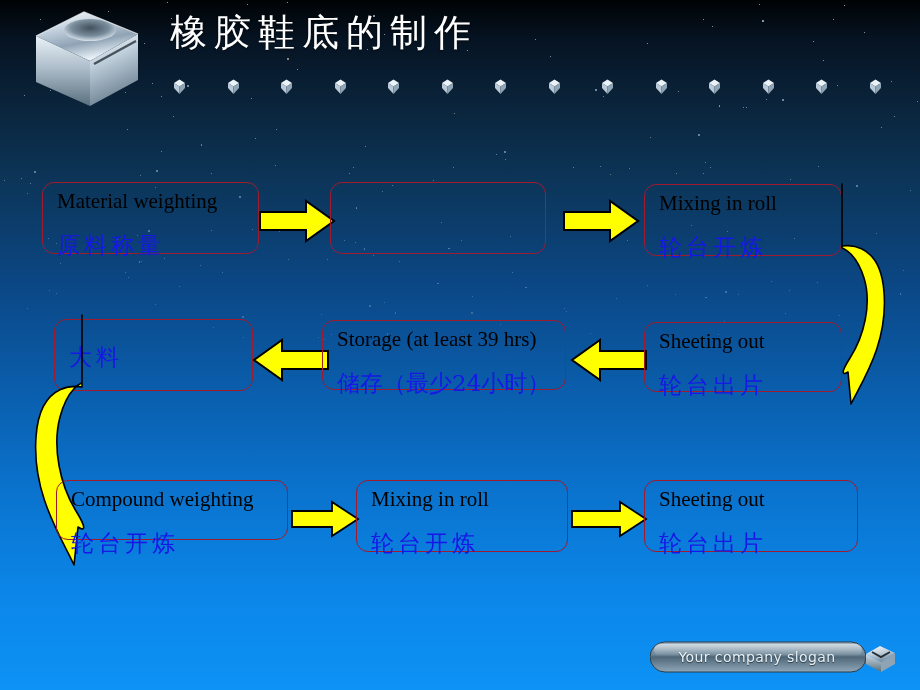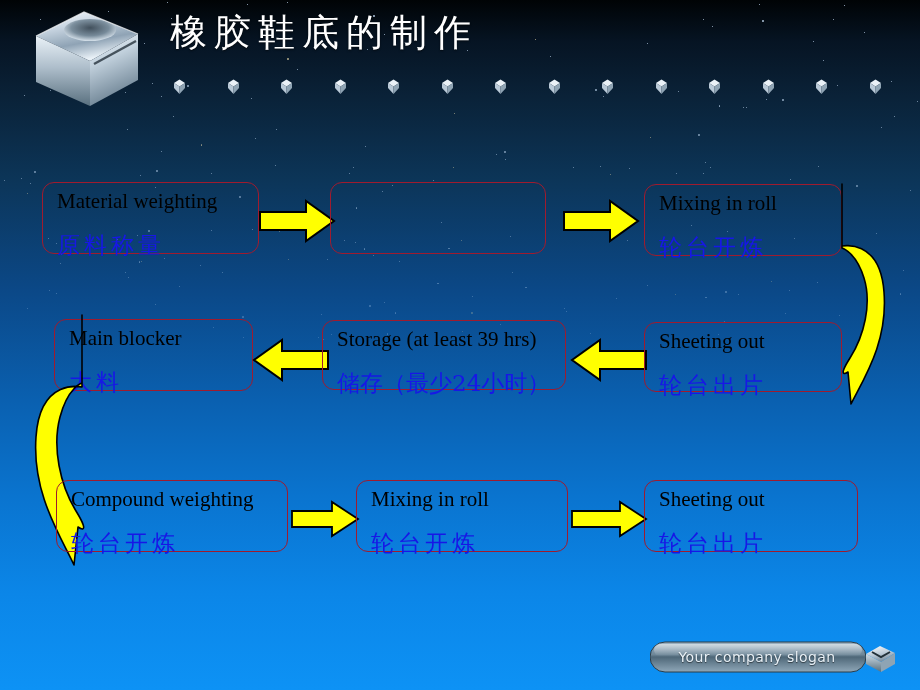--- a/index.html
+++ b/index.html
@@ -403,21 +403,20 @@
 
   <div class="curve" style="left:818px; top:182px;">
     <svg width="100" height="228" viewBox="0 0 100 228">
       <path d="M24,2 L24,64 C24,64 62,56 66,110 C70,160 46,196 33,222
                L30,190 C30,190 18,198 32,176 C46,154 54,122 46,96
                C38,70 24,66 24,66 Z" fill="#ffff00" stroke="#000000" stroke-width="1.6" stroke-linejoin="round"></path>
     </svg>
   </div>
 
   <div class="pbox" style="left:54px; top:319px; width:199px; height:72px;">
-    <span class="en">Main blocker</span>
     <span class="cn">大料</span>
   </div>
 
   <div class="arrow" style="left:252px; top:337px;">
     <svg width="78" height="46" viewBox="0 0 78 46">
       <polygon points="76,14 30,14 30,3 2,23 30,43 30,32 76,32" fill="#ffff00" stroke="#000000" stroke-width="2"></polygon>
     </svg>
   </div>
 
   <div class="pbox" style="left:322px; top:320px; width:244px; height:70px;">
@@ -437,21 +436,21 @@
   </div>
 
   <div class="curve" style="left:22px; top:313px;">
     <svg width="92" height="258" viewBox="0 0 92 258">
       <path d="M60,2 L60,74 C60,74 18,64 14,124 C10,180 38,222 52,252
                L56,214 C56,214 70,224 54,198 C38,172 30,134 38,104
                C46,74 60,70 60,70 Z" fill="#ffff00" stroke="#000000" stroke-width="1.6" stroke-linejoin="round"></path>
     </svg>
   </div>
 
-  <div class="pbox" style="left:56px; top:480px; width:232px; height:72px;">
+  <div class="pbox" style="left:56px; top:480px; width:232px; height:60px;">
     <span class="en">Compound weighting</span>
     <span class="cn">轮台开炼</span>
   </div>
 
   <div class="arrow" style="left:290px; top:500px;">
     <svg width="70" height="38" viewBox="0 0 70 38">
       <polygon points="2,11 42,11 42,2 68,19 42,36 42,27 2,27" fill="#ffff00" stroke="#000000" stroke-width="1.8"></polygon>
     </svg>
   </div>
 

